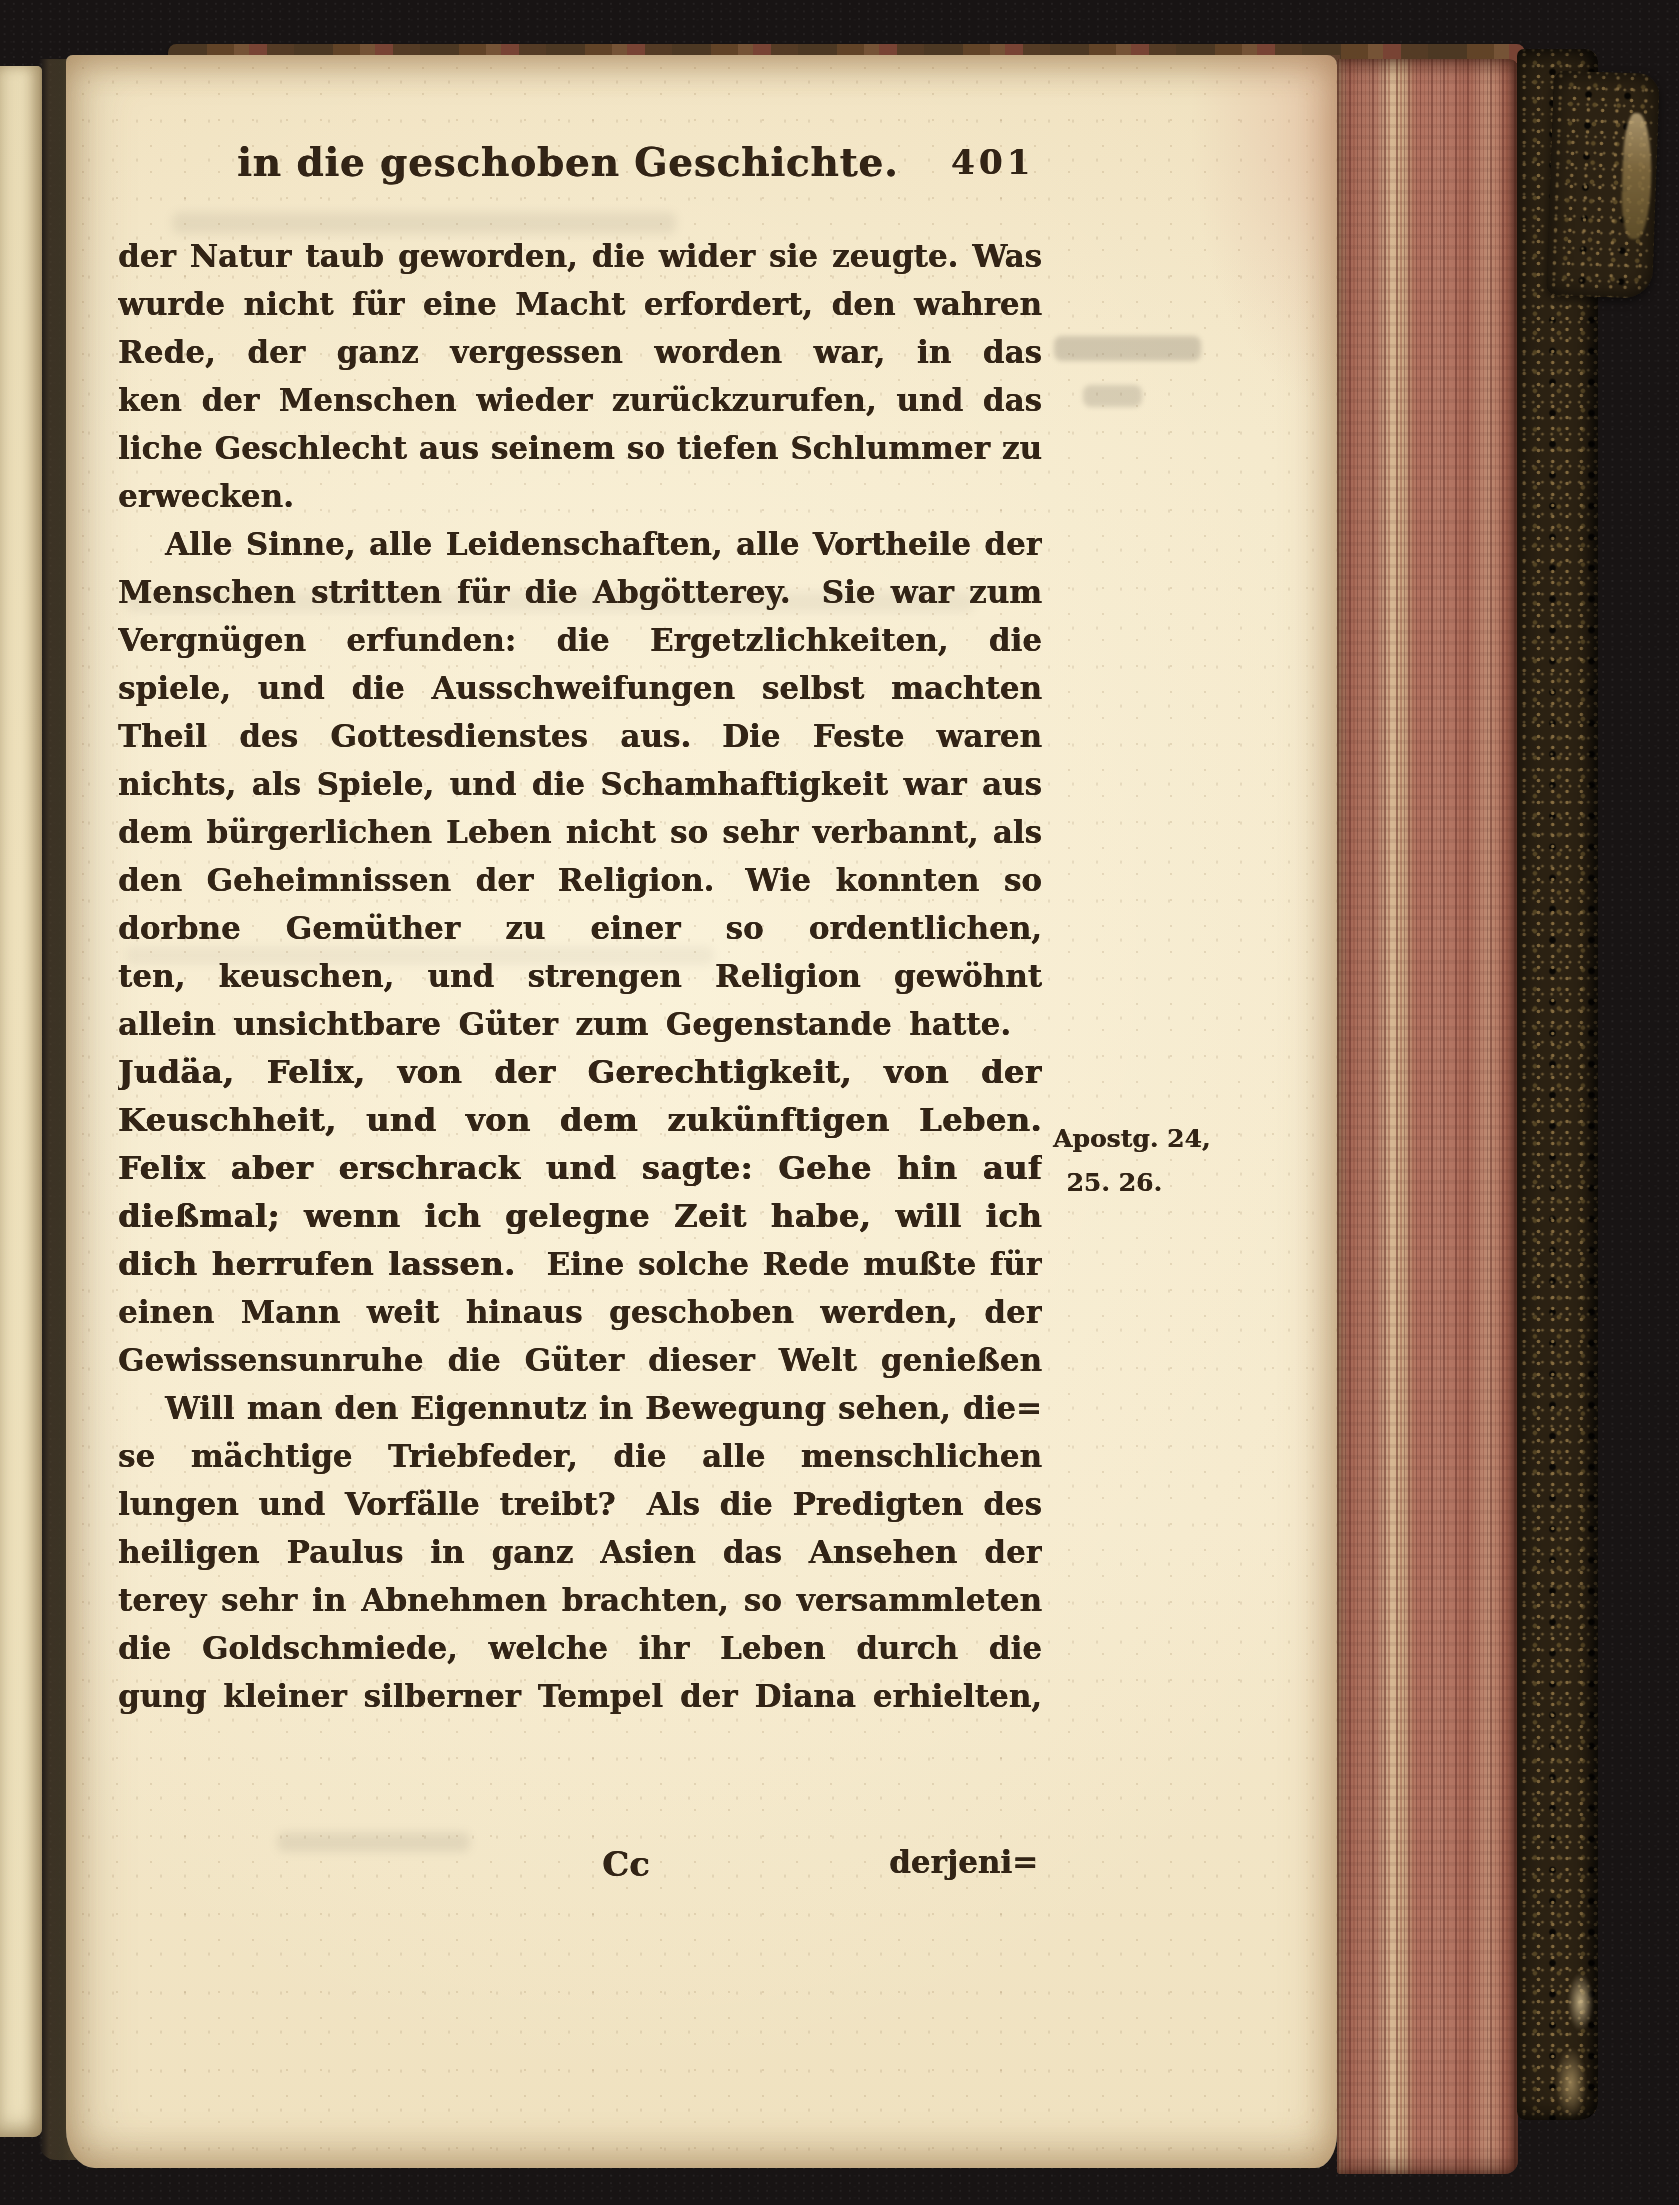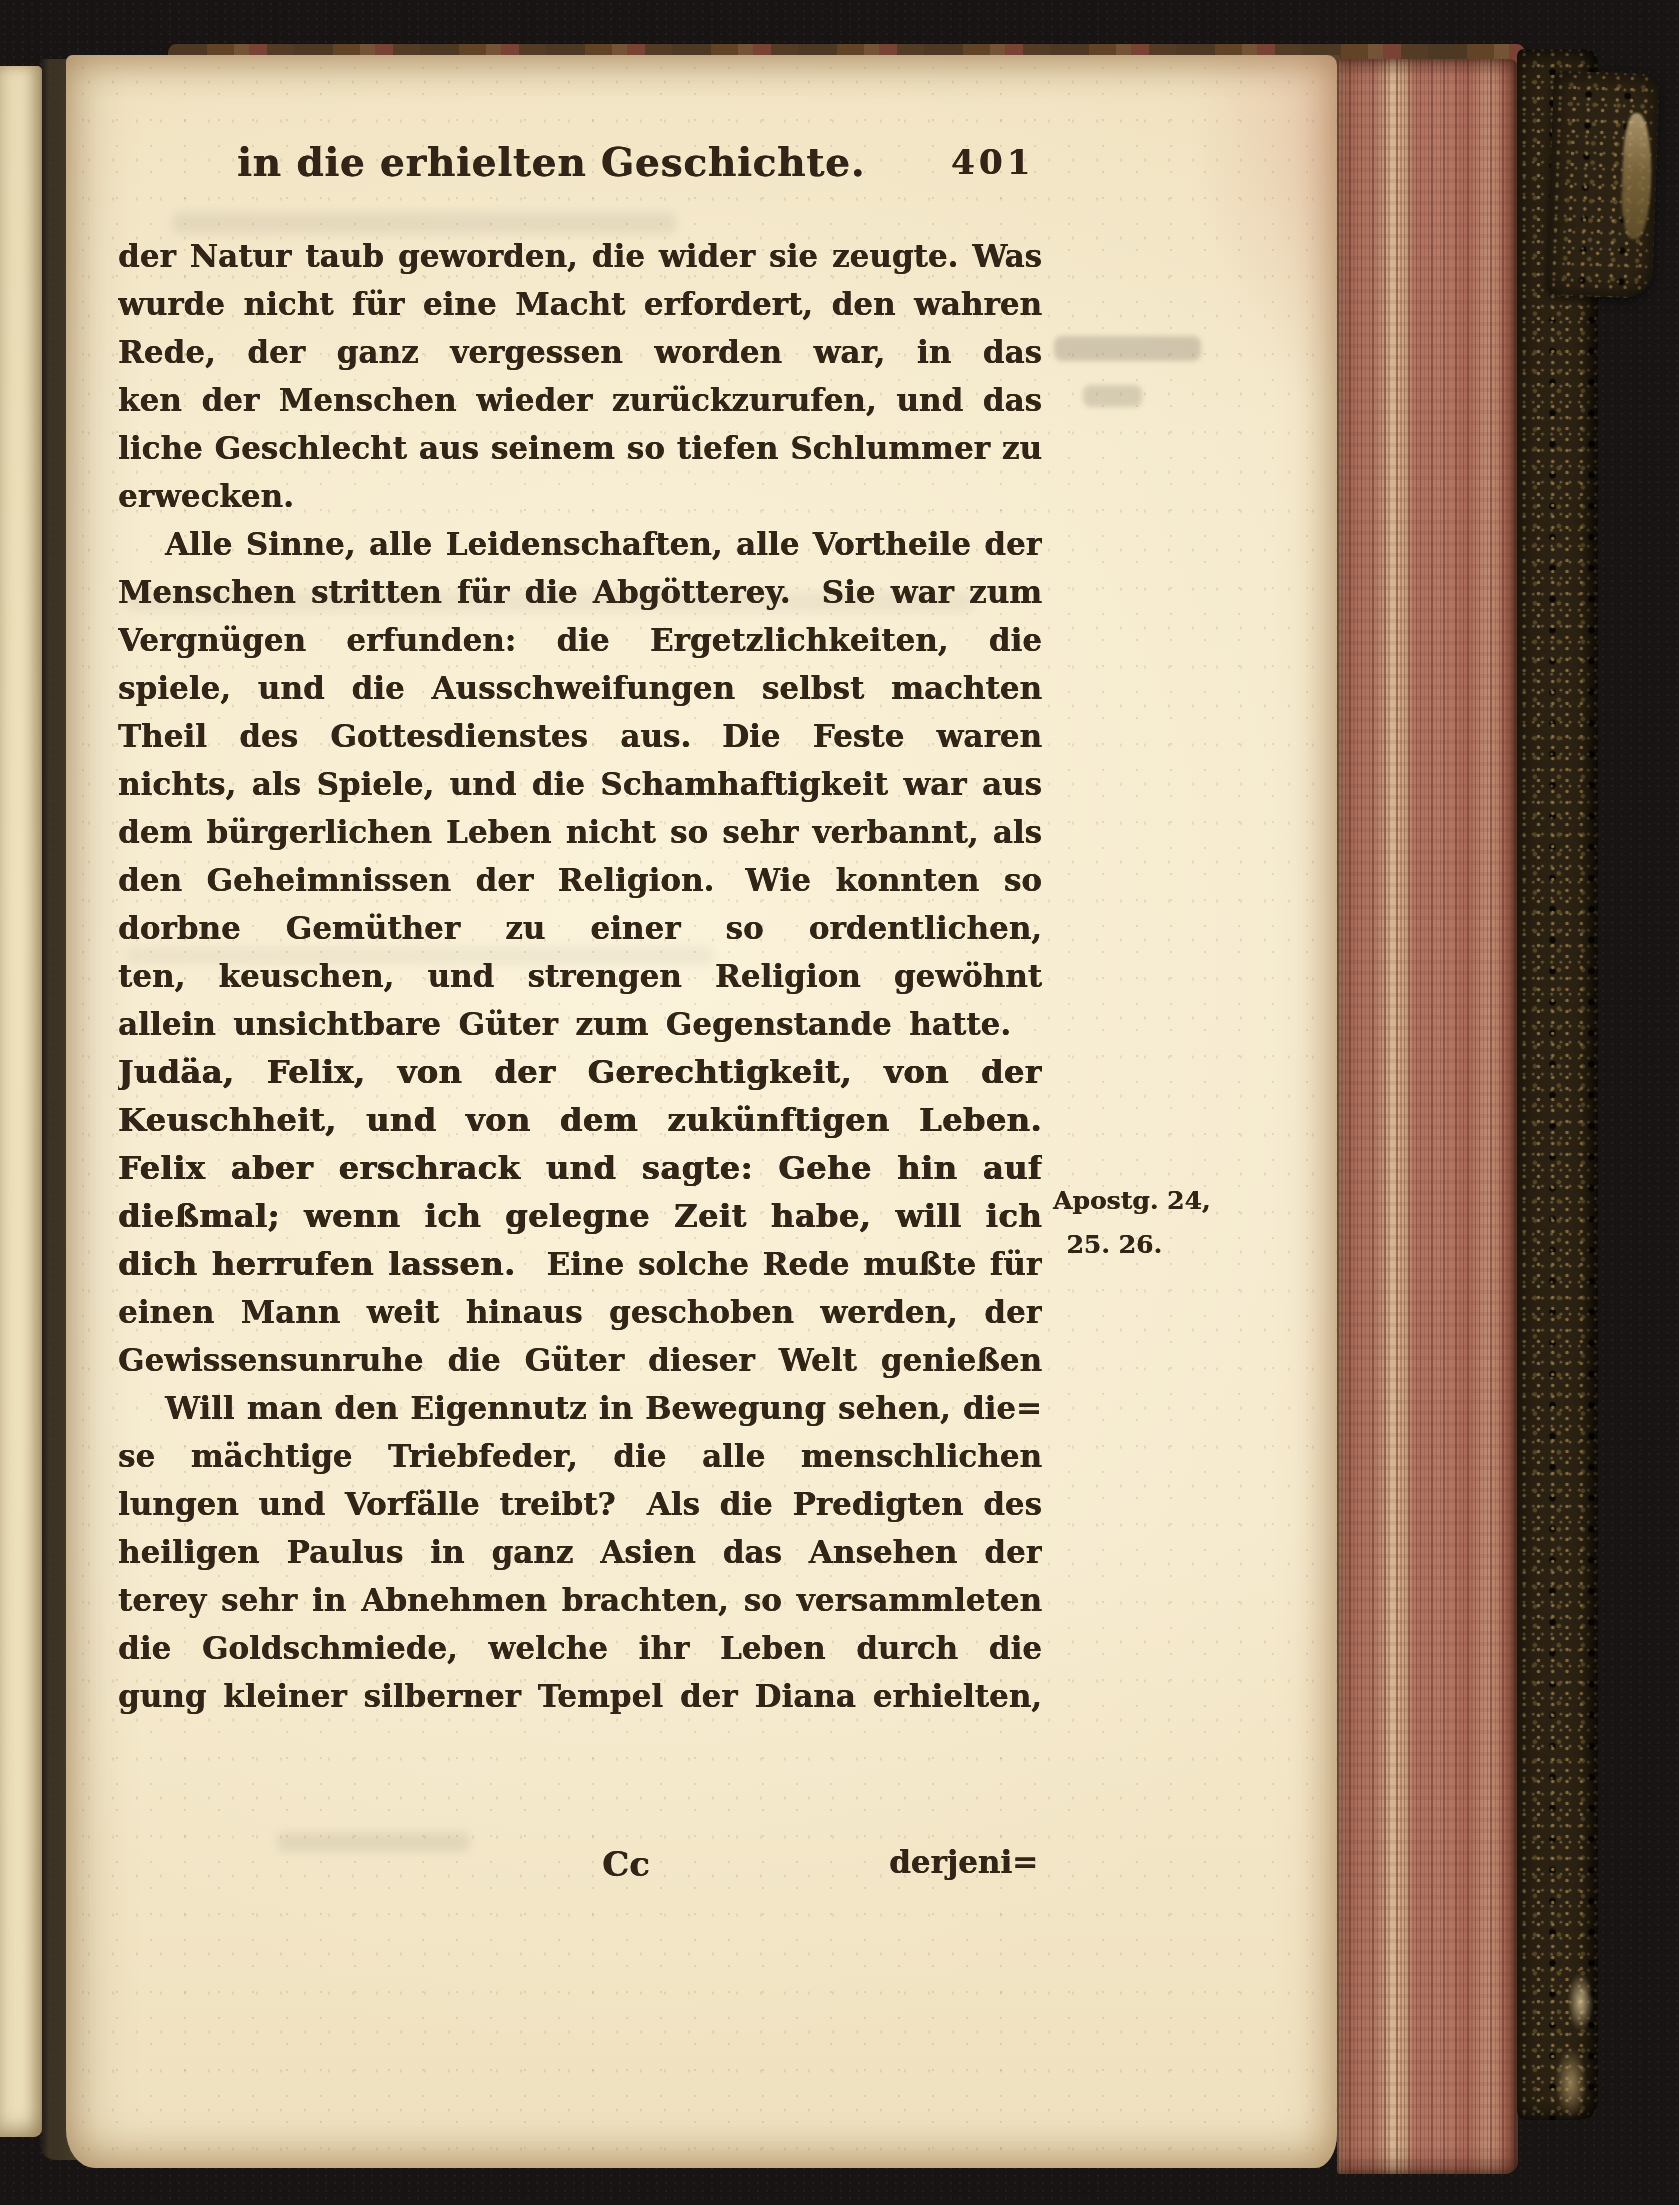--- a/index.html
+++ b/index.html
@@ -89,21 +89,21 @@
     text-align:justify;text-align-last:justify;overflow:hidden;
     text-shadow:0.3px 0 currentColor;
   }
   .line.no-just{text-align-last:left;}
   .para.indent .line:first-child{padding-left:47px;}
   .seg.quote{
     font-size:32px;letter-spacing:0.5px;
     text-shadow:0.7px 0 currentColor, 0 0.4px currentColor;
   }
   .margin-note{
-    position:absolute;left:1053px;top:1179px;width:160px;color:#322416;
+    position:absolute;left:1053px;top:1117px;width:160px;color:#322416;
     font-size:25px;line-height:44px;font-weight:bold;text-shadow:0.3px 0 currentColor;
   }
   .margin-note .mn2{padding-left:13.4px;}
   .footer-row{position:absolute;left:118px;top:1844px;width:924px;height:50px;color:#322416;}
   .signature{position:absolute;left:468px;font-size:34px;font-weight:bold;text-shadow:0.4px 0 currentColor;margin-left:16px;}
   .catchword{position:absolute;right:4px;font-size:31px;font-weight:bold;text-shadow:0.4px 0 currentColor;}
   
   .fore-edge{
     position:absolute;left:1337px;top:59px;width:181px;height:2115px;
     background-image:
@@ -167,21 +167,21 @@
   </div>
 
   <div class="ghost g1"></div>
   <div class="ghost g2"></div>
   <div class="ghost g3"></div>
   <div class="ghost g4"></div>
   <div class="ghost g5"></div>
   <div class="ghost g6"></div>
 
   <div class="header-row">
-    <span class="header-title">in die erhielten Geschichte.</span>
+    <span class="header-title">in die geschoben Geschichte.</span>
     <span class="page-number">401</span>
   </div>
 
   <div class="text-block">
       <div class="para">
         <div class="line"><span class="seg">der Natur taub geworden, die wider sie zeugte. Was</span></div>
         <div class="line"><span class="seg">wurde nicht für eine Macht erfordert, den wahren</span></div>
         <div class="line"><span class="seg">Rede, der ganz vergessen worden war, in das Anden=</span></div>
         <div class="line"><span class="seg">ken der Menschen wieder zurückzurufen, und das mensch=</span></div>
         <div class="line"><span class="seg">liche Geschlecht aus seinem so tiefen Schlummer zu</span></div>

